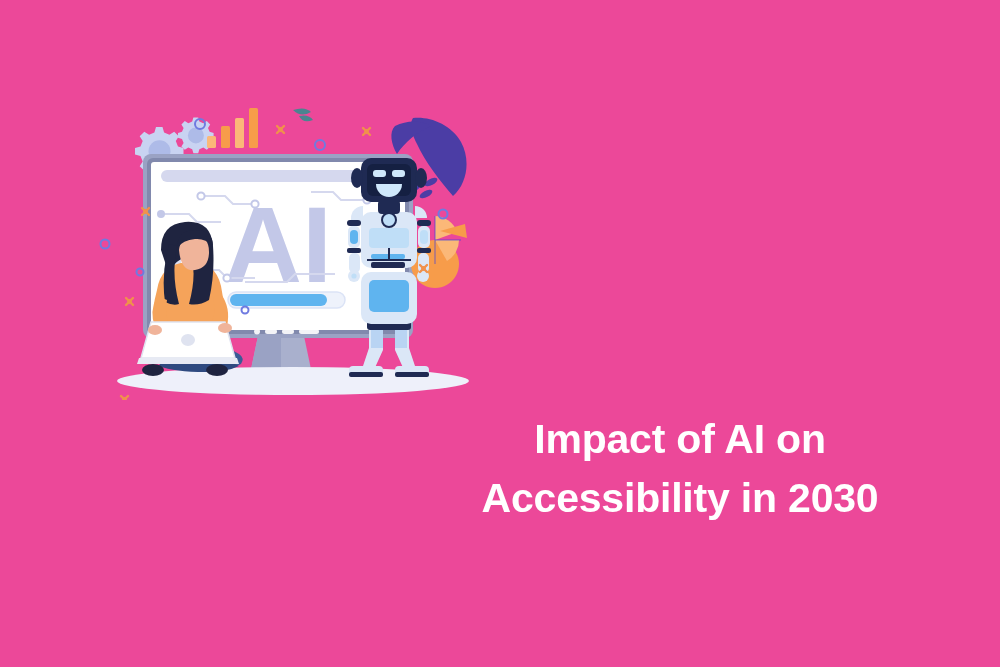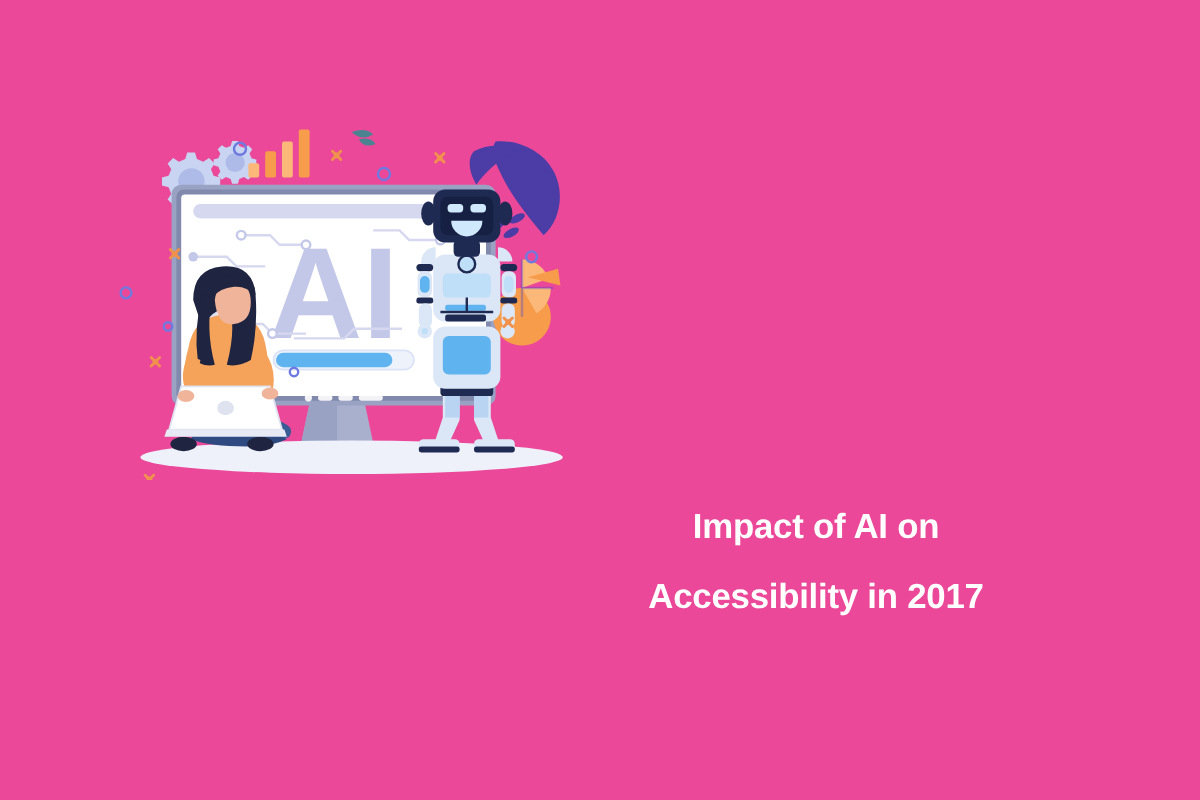--- a/index.html
+++ b/index.html
@@ -24,21 +24,21 @@
 
   
   .title-block{
     position:absolute;
     left:460px; top:410px;
     width:440px;
     text-align:center;
   }
   .title-line{
     color:#ffffff;
-    font-size:29px;
+    font-size:41px;
     font-weight:bold;
     line-height:59px;
     letter-spacing:-0.2px;
     white-space:nowrap;
   }
 </style>
 </head>
 <body>
 
 <div id="stage">
@@ -267,16 +267,16 @@
 
       <g fill="#2f8f8f" opacity="0.85">
         <path d="M198 10 q12 -4 18 2 q-10 6 -18 -2 Z"></path>
         <path d="M204 16 q10 -2 14 4 q-10 4 -14 -4 Z"></path>
       </g>
     </svg>
   </div>
 
   <div class="title-block">
     <div class="title-line">Impact of AI on</div>
-    <div class="title-line">Accessibility in 2017</div>
+    <div class="title-line">Accessibility in 2030</div>
   </div>
 
 </div>
 
 </body></html>

